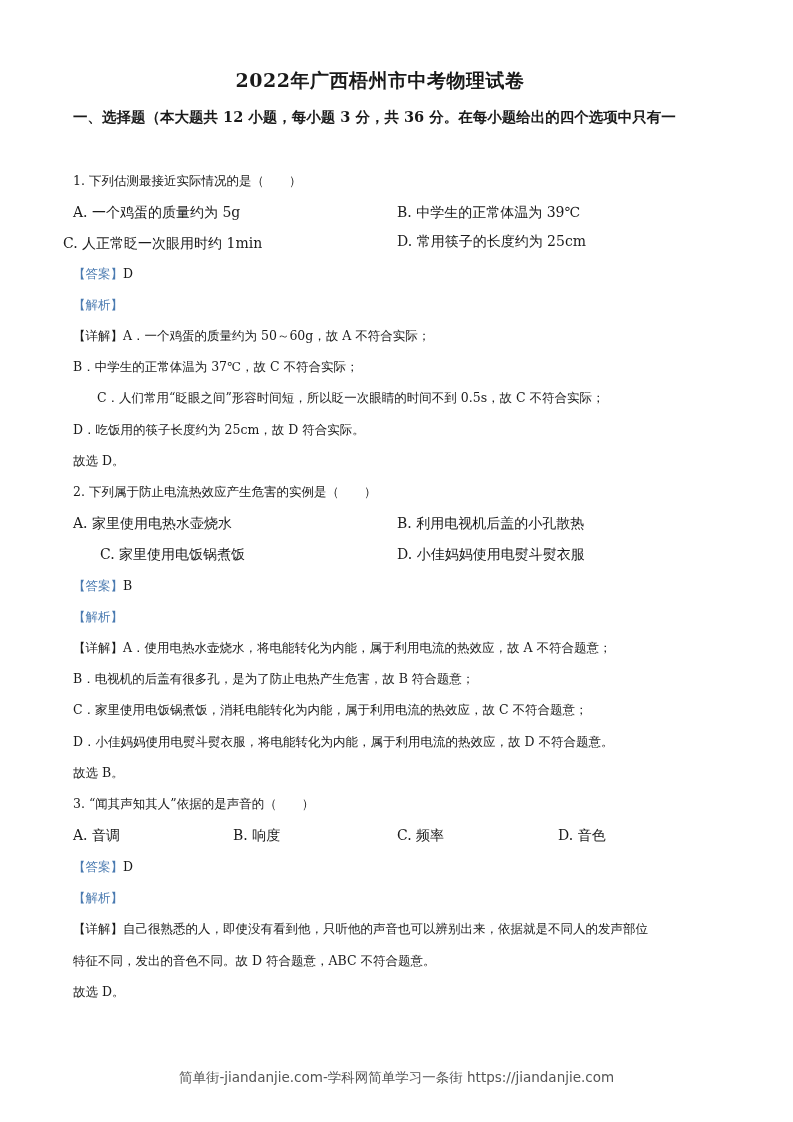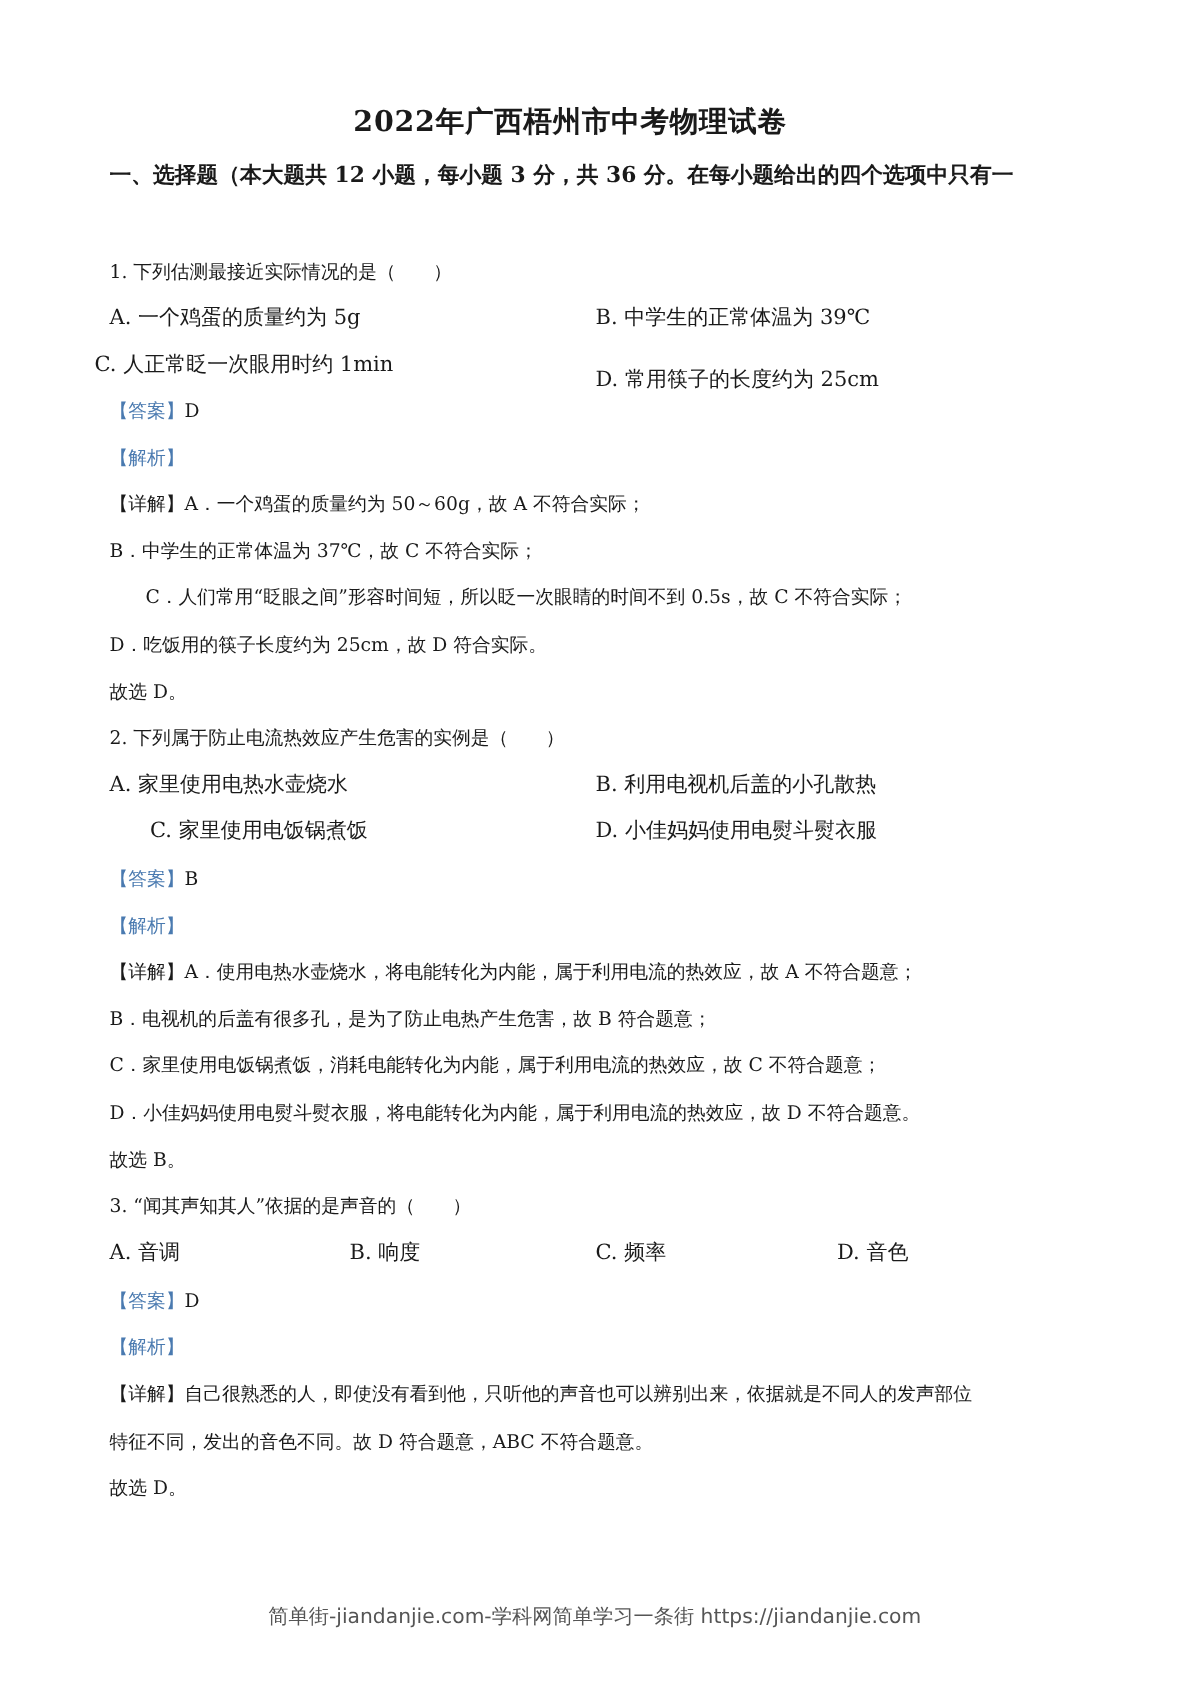--- a/index.html
+++ b/index.html
@@ -71,21 +71,21 @@
 
   <div class="section" style="top:102px;">
     <div>一、选择题（本大题共 12 小题，每小题 3 分，共 36 分。在每小题给出的四个选项中只有一</div>
   </div>
 
   <div>
     <div class="line" style="top:172px;">1. 下列估测最接近实际情况的是（　　）</div>
     <div class="opt" style="left:73px; top:203px;">A. 一个鸡蛋的质量约为 5g</div>
     <div class="opt" style="left:397px; top:203px;">B. 中学生的正常体温为 39℃</div>
     <div class="opt" style="left:63px; top:234px;">C. 人正常眨一次眼用时约 1min</div>
-    <div class="opt" style="left:397px; top:244px;">D. 常用筷子的长度约为 25cm</div>
+    <div class="opt" style="left:397px; top:232px;">D. 常用筷子的长度约为 25cm</div>
     <div class="line" style="top:265px;">
       <span class="tag-blue">【答案】</span><span class="answer-val">D</span>
     </div>
     <div class="line tag-blue" style="top:296px;">【解析】</div>
     <div class="line" style="top:327px;">
       <span>【详解】</span><span>A．一个鸡蛋的质量约为 50～60g，故 A 不符合实际；</span>
     </div>
     <div class="line" style="top:358px;">B．中学生的正常体温为 37℃，故 C 不符合实际；</div>
     <div class="line" style="top:389px;margin-left:24px;">C．人们常用“眨眼之间”形容时间短，所以眨一次眼睛的时间不到 0.5s，故 C 不符合实际；</div>
     <div class="line" style="top:421px;">D．吃饭用的筷子长度约为 25cm，故 D 符合实际。</div>

